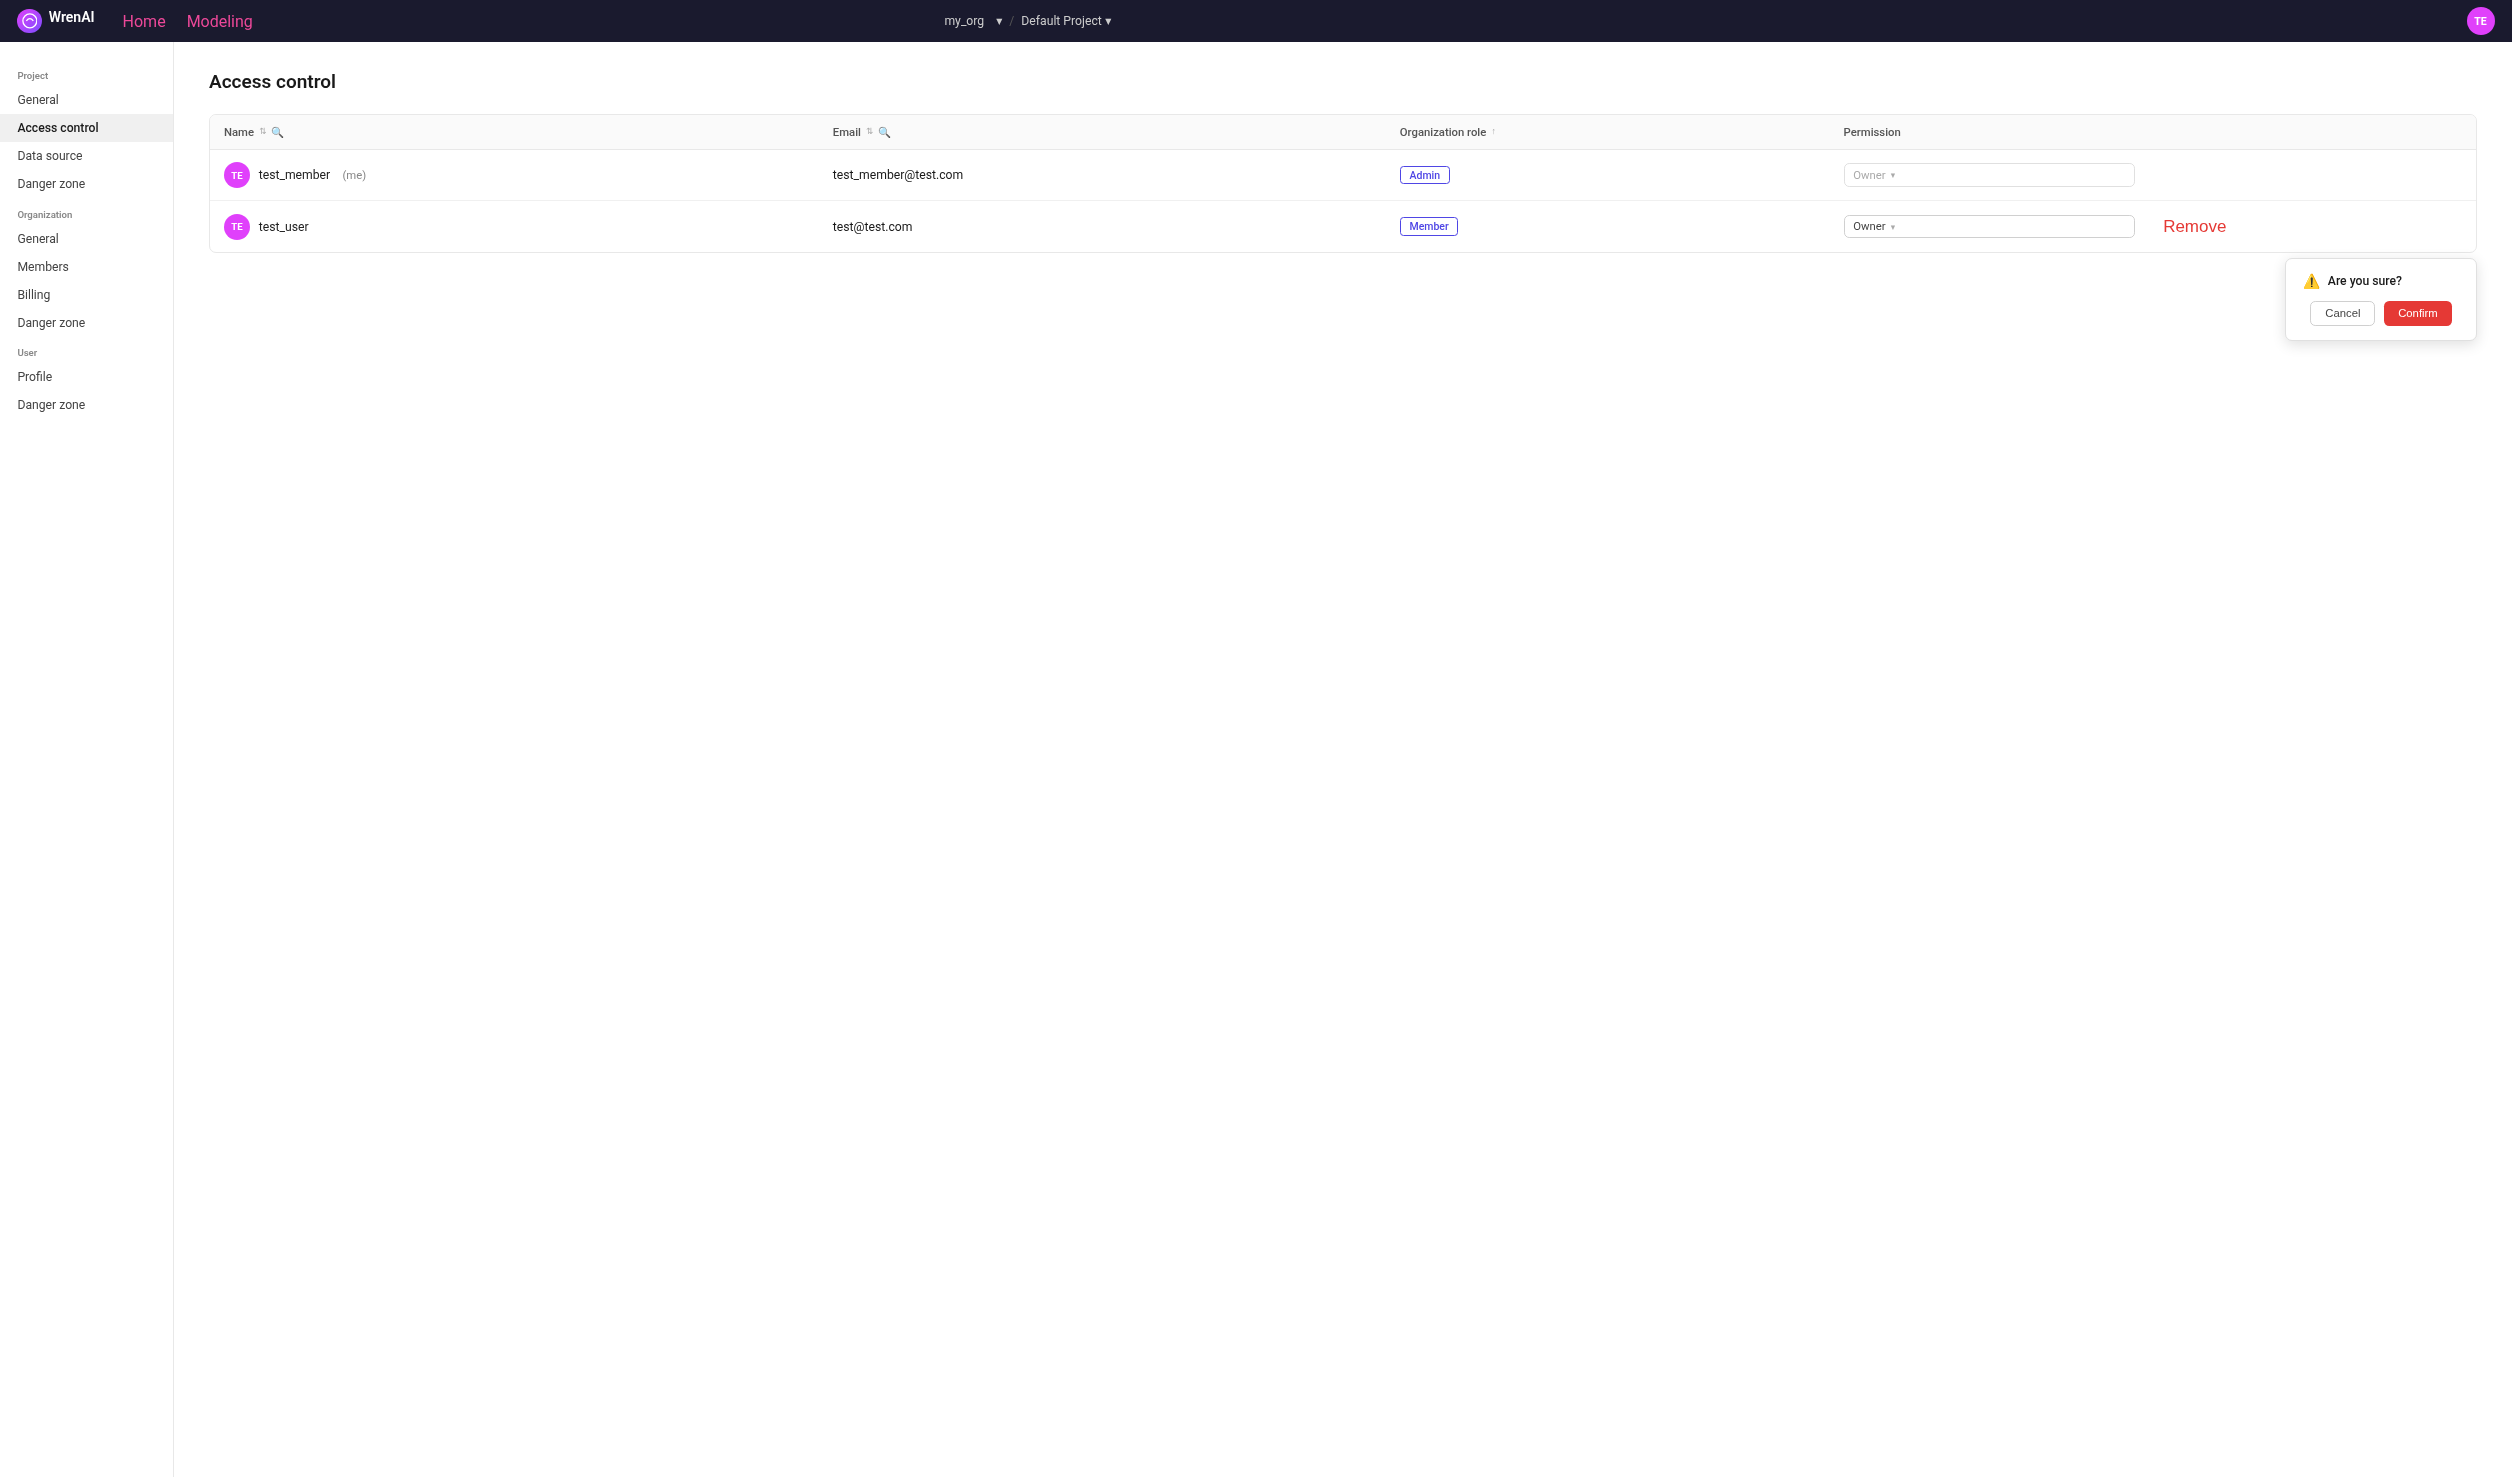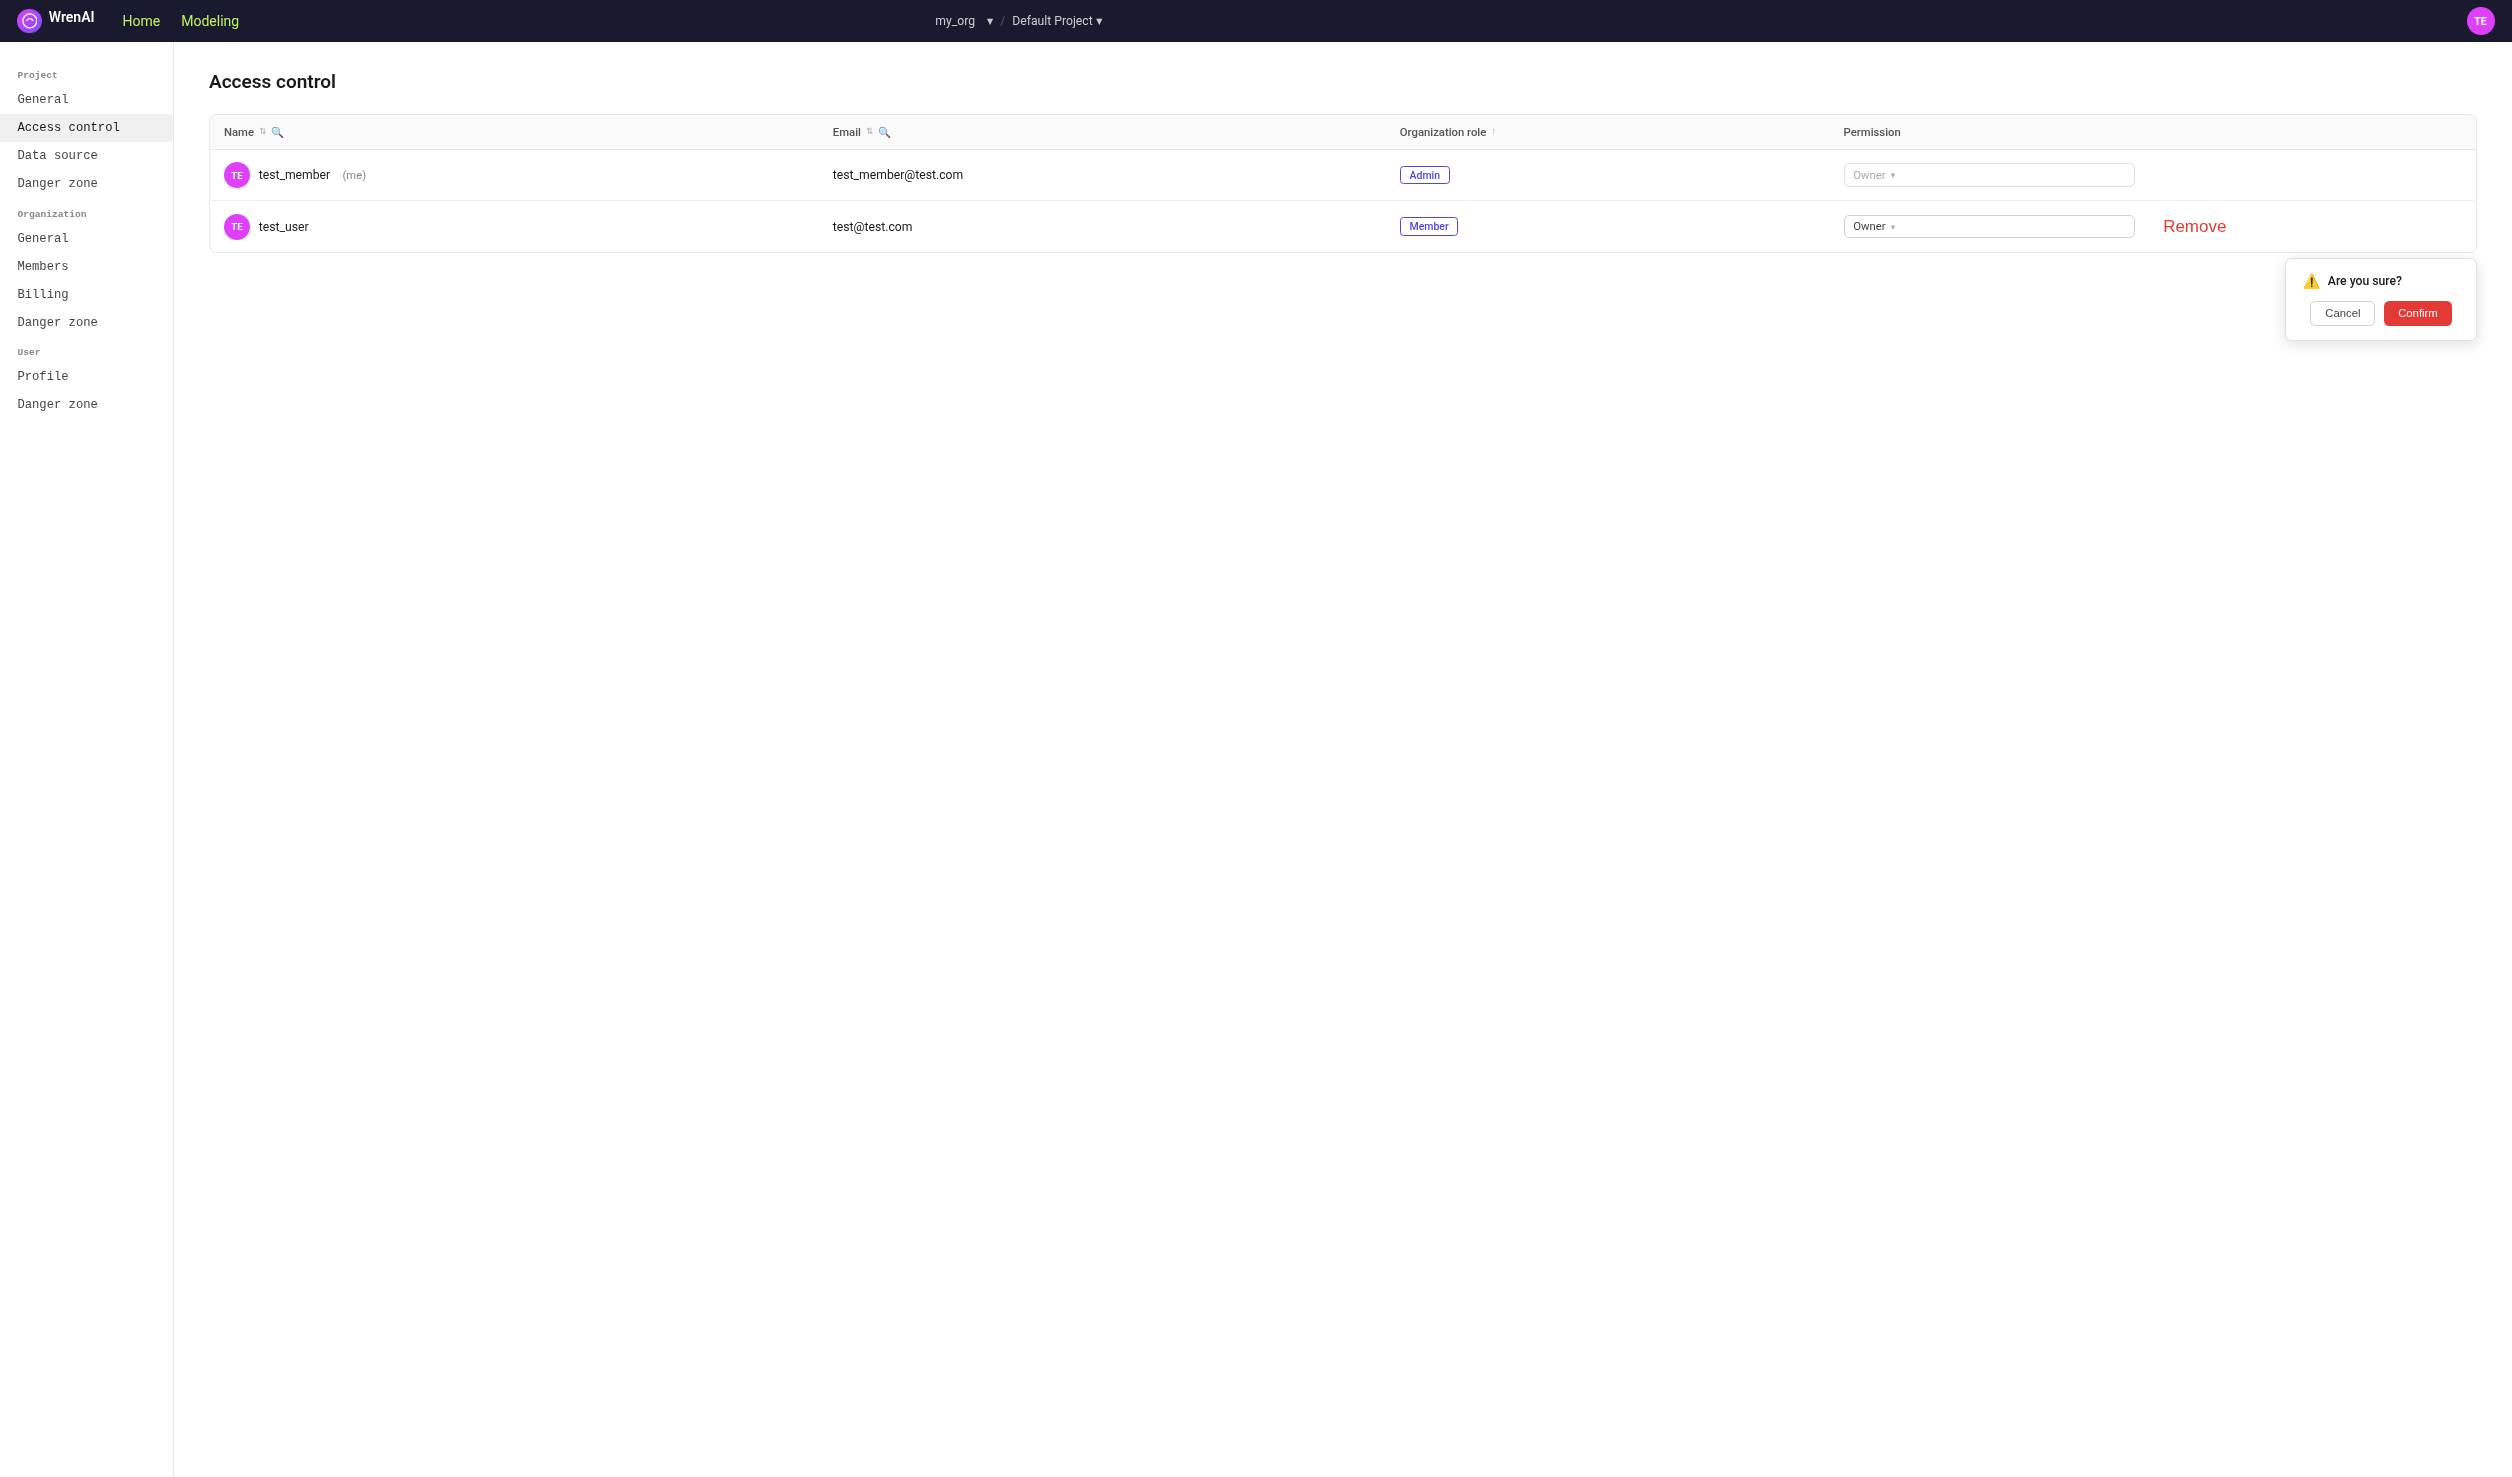--- a/index.html
+++ b/index.html
@@ -5,32 +5,32 @@
     * { box-sizing: border-box; margin: 0; padding: 0; }
     body { font-family: -apple-system, BlinkMacSystemFont, 'Segoe UI', Roboto, sans-serif; background: #fff; color: #1a1a1a; font-size: 12.2px; }
 
     
     .topnav {
       display: flex; align-items: center; background: #1a1a2e; height: 42px; padding: 0 17.4px; gap: 28px; position: fixed; top: 0; left: 0; right: 0; z-index: 100;
     }
     .topnav-logo { display: flex; gap: 7px; color: #fff; font-weight: 600; font-size: 14px; }
     .logo-icon { width: 24.4px; height: 24.4px; border-radius: 50%; background: linear-gradient(135deg, #e040fb, #7c4dff); display: flex; align-items: center; justify-content: center; color: #fff; font-size: 10.5px; font-weight: bold; }
     .topnav-links { display: flex; gap: 21px; }
-    .topnav-link { color: #bef264; text-decoration: none; font-size: 14px; cursor: pointer; }
+    .topnav-link { color: #ec4899; text-decoration: none; font-size: 16px; cursor: pointer; }
     .topnav-center { margin-left: auto; margin-right: auto; display: flex; align-items: center; gap: 7px; color: #ccc; font-size: 12.2px; }
     .topnav-center .sep { color: #555; }
     .topnav-org { display: flex; align-items: center; gap: 12px; cursor: pointer; color: #ccc; }
     .topnav-project { display: flex; align-items: flex-start; gap: 3.5px; cursor: pointer; color: #ccc; }
     .topnav-avatar { width: 28px; height: 28px; border-radius: 50%; background: #e040fb; display: flex; align-items: center; justify-content: center; color: #fff; font-size: 10.5px; font-weight: bold; cursor: pointer; margin-left: auto; }
 
     
     .layout { display: flex; margin-top: 42px; min-height: calc(100vh - 42px); }
 
     
-    .sidebar { width: 174px; min-width: 174px; background: #fff; border-right: 0.9px solid #e8e8e8; padding: 17.4px 0; font-family: Liberation Mono, monospace; }
+    .sidebar { width: 174px; min-width: 174px; background: #fff; border-right: 0.9px solid #e8e8e8; padding: 17.4px 0; }
     .sidebar-section-label { font-size: 9.6px; font-weight: 600; color: #888; text-transform: none; padding: 10.5px 17.4px 5.2px; }
     .sidebar-item { padding: 7px 17.4px; cursor: pointer; color: #444; font-size: 12.2px; border-radius: 0; }
     .sidebar-item.active { background: #f0f0f0; color: #1a1a1a; font-weight: 500; }
 
     
     .main { flex: 1; padding: 28px 35px; background: #fff; position: relative; }
 
     .page-title { font-size: 19px; font-weight: 600; margin-bottom: 21px; color: #1a1a1a; }
 
     .section-header { display: flex; align-items: center; justify-content: space-between; margin-bottom: 17.4px; }

